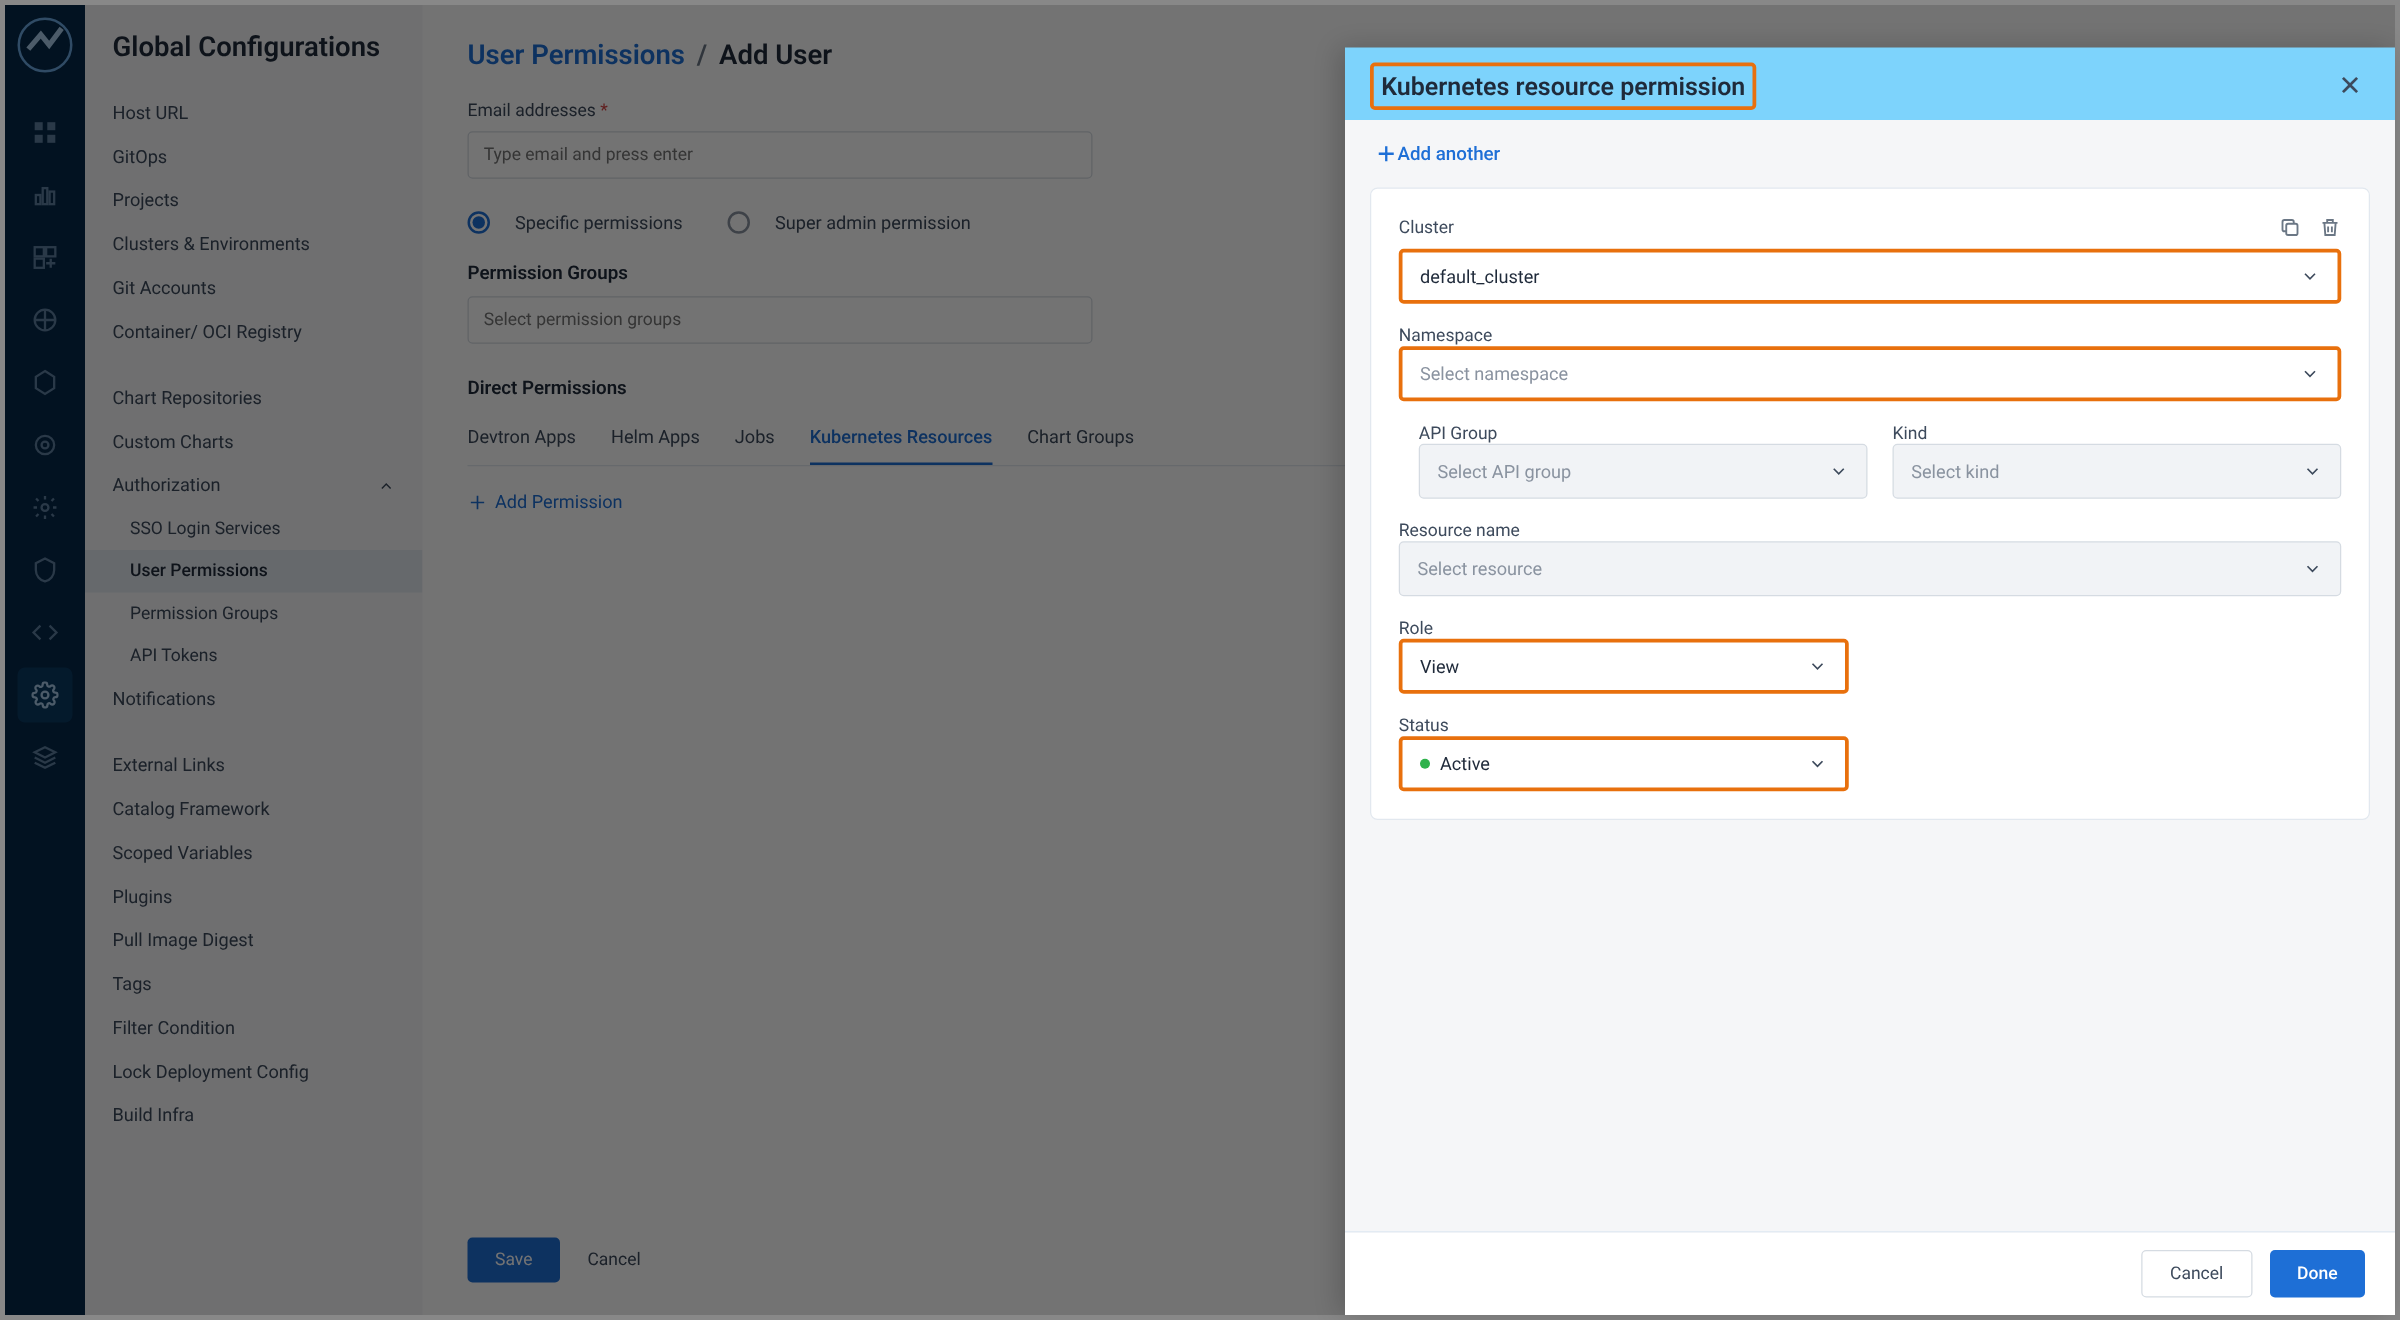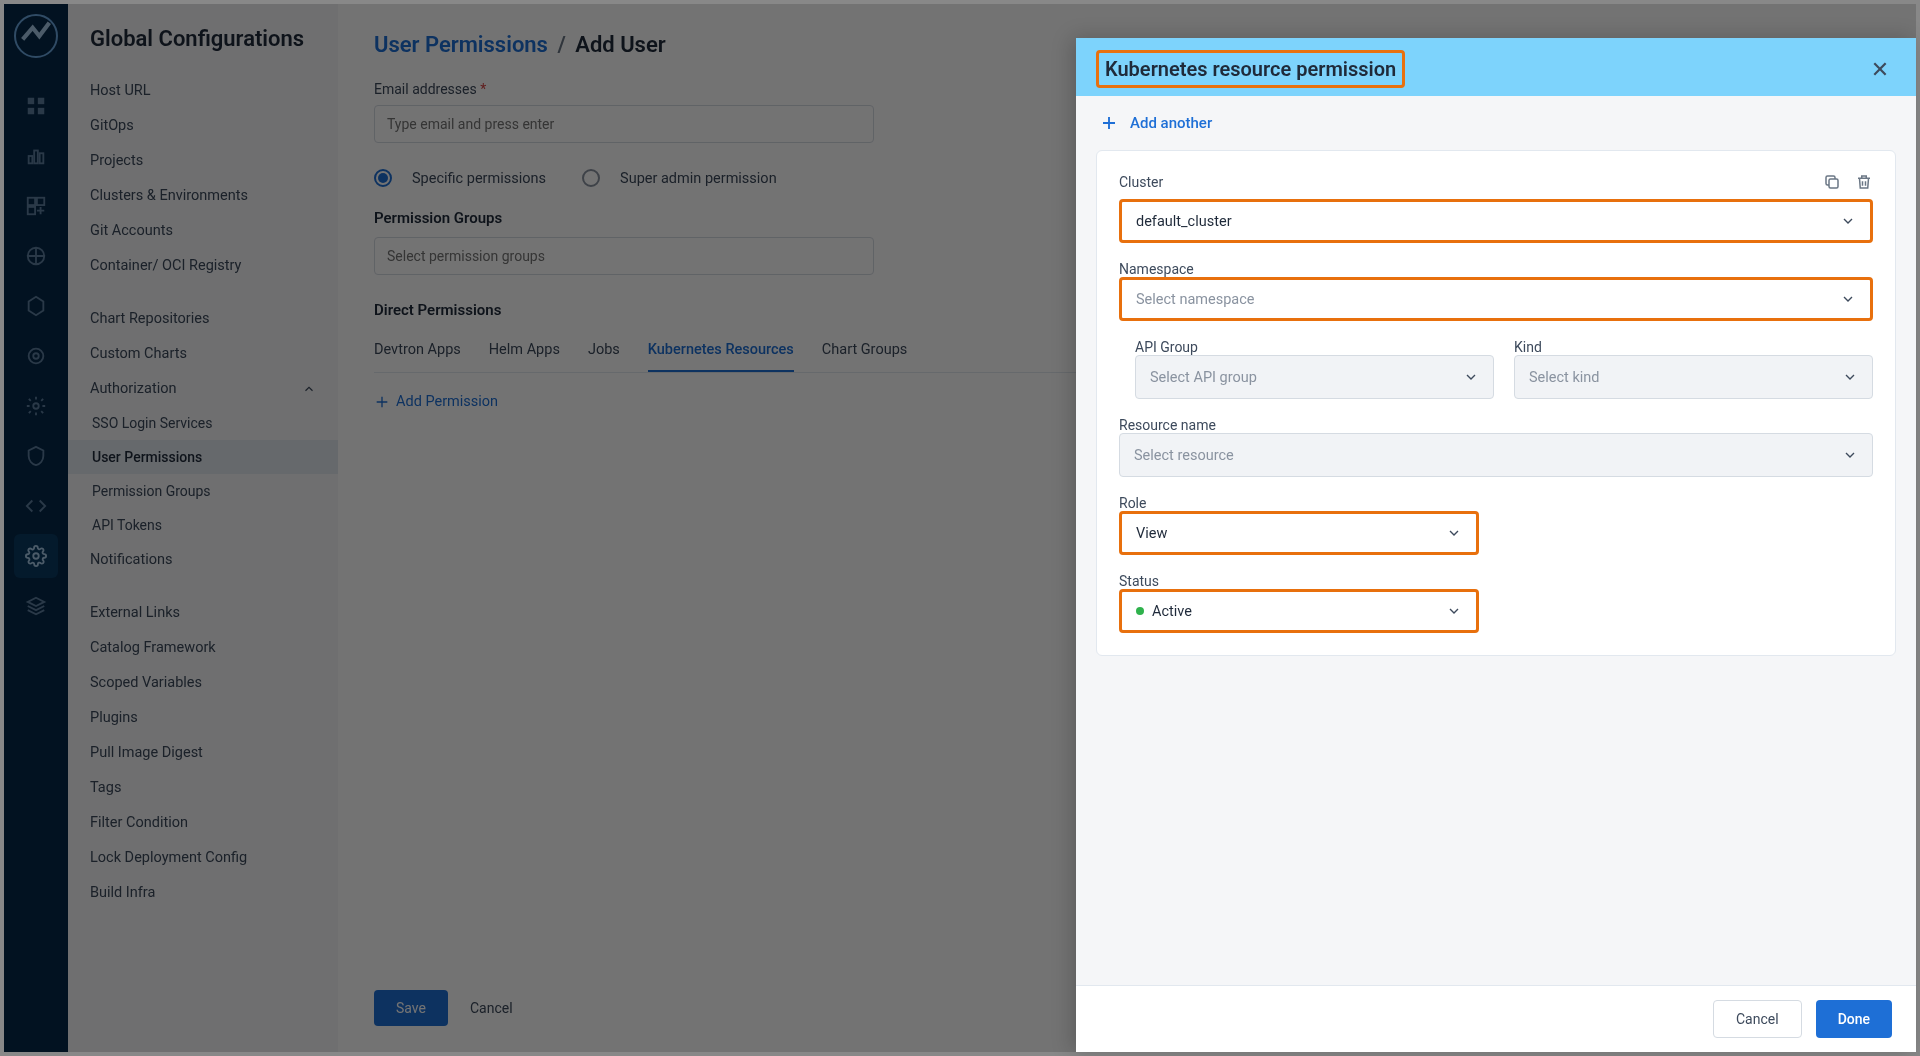--- a/index.html
+++ b/index.html
@@ -12,21 +12,21 @@
 .rail .logo { width:44px; height:44px; border:2px solid #6aa7e0; border-radius:50%; margin-bottom:20px; display:flex; align-items:center; justify-content:center; color:#a8cbe8; font-weight:bold; font-size:20px; }
 .rail .ritem { width:44px; height:44px; display:flex; align-items:center; justify-content:center; color:#5e7fa0; border-radius:6px; cursor:pointer; }
 .rail .ritem.active { background:#0a3a63; color:#a8cbe8; }
 .rail .ritem svg { width:22px; height:22px; }
 
 
 .sidebar { position:absolute; left:64px; top:0; bottom:0; width:270px; background:#f5f6f8; padding: 22px 0 0 0; z-index:1; }
 .sidebar h1 { font-size:22px; font-weight:600; color:#1f2a3a; padding:0 22px 10px; }
 .nav { padding: 12px 0; }
 .nav .nitem { padding: 9px 22px; font-size:14.5px; color:#3d4a5c; cursor:pointer; display:flex; justify-content:space-between; align-items:center; }
-.nav .nitem.sub { padding-left: 24px; font-size:14px; }
+.nav .nitem.sub { padding-left: 36px; font-size:14px; }
 .nav .nitem.selected { background:#e2e8ef; color:#1f2a3a; font-weight:500; }
 .nav .spacer { height: 18px; }
 .chev { width:14px; height:14px; }
 
 
 .main { position:absolute; left:334px; right:0; top:0; bottom:0; background:#fff; padding:28px 36px; z-index:1; }
 .bc { font-size:22px; font-weight:600; margin-bottom:24px; }
 .bc .p1 { color:#1e6fd6; }
 .bc .sep { color:#6b7785; margin:0 4px; }
 .bc .p2 { color:#1f2a3a; }
@@ -46,21 +46,21 @@
 .foot { position:absolute; bottom:26px; left:36px; display:flex; gap:22px; align-items:center; }
 .btn-pri { background:#1e6fd6; color:#fff; padding:10px 22px; border-radius:4px; border:none; font-size:14px; cursor:pointer; }
 .btn-txt { background:none; border:none; color:#3d4a5c; font-size:14px; cursor:pointer; }
 
 
 .panel { position:absolute; right:0; top:0; bottom:0; width:840px; background:#7dd3fc; z-index:10; display:flex; flex-direction:column; box-shadow:-4px 0 20px rgba(0,0,0,0.2);margin-top:34px; }
 .panel-hd { display:flex; justify-content:space-between; align-items:center; padding: 12px 24px 8px 20px; }
 .panel-title { font-size:20px; font-weight:600; color:#1f2a3a; padding:4px 6px; border:3px solid #e8700d; border-radius:4px; }
 .closex { width:24px; height:24px; cursor:pointer; color:#3d4a5c; display:flex; align-items:center; justify-content:center; font-size:22px; }
 .panel-body { flex:1; overflow:auto; background:#f5f6f8; padding: 0 20px 20px; }
-.addbar { display:flex; align-items:center; gap:12px; padding:18px 4px; color:#1e6fd6; font-size:15px; font-weight:500; cursor:pointer; }
+.addbar { display:flex; align-items:center; padding:18px 4px; color:#1e6fd6; font-size:15px; font-weight:500; cursor:pointer; }
 .plusic { width:18px; height:18px; }
 .card { background:#fff; border:1px solid #e2e8ef; border-radius:6px; padding: 22px; }
 .fldrow { display:flex; justify-content:space-between; align-items:center; margin-bottom:8px; }
 .fldlab { font-size:14px; color:#3d4a5c; }
 .icos { display:flex; gap:14px; color:#6b7785; }
 .icos svg { width:18px; height:18px; cursor:pointer; }
 .sel { position:relative; margin-bottom:18px; }
 .sel-box { width:100%; height:44px; border:1px solid #d5dbe2; border-radius:4px; background:#fff; display:flex; align-items:center; justify-content:space-between; padding:0 14px; font-size:14.5px; color:#1f2a3a; cursor:pointer; }
 .sel-box.ph { color:#8a93a0; background:#f1f3f6; }
 .sel-box .cv { width:16px; height:16px; color:#3d4a5c; }

